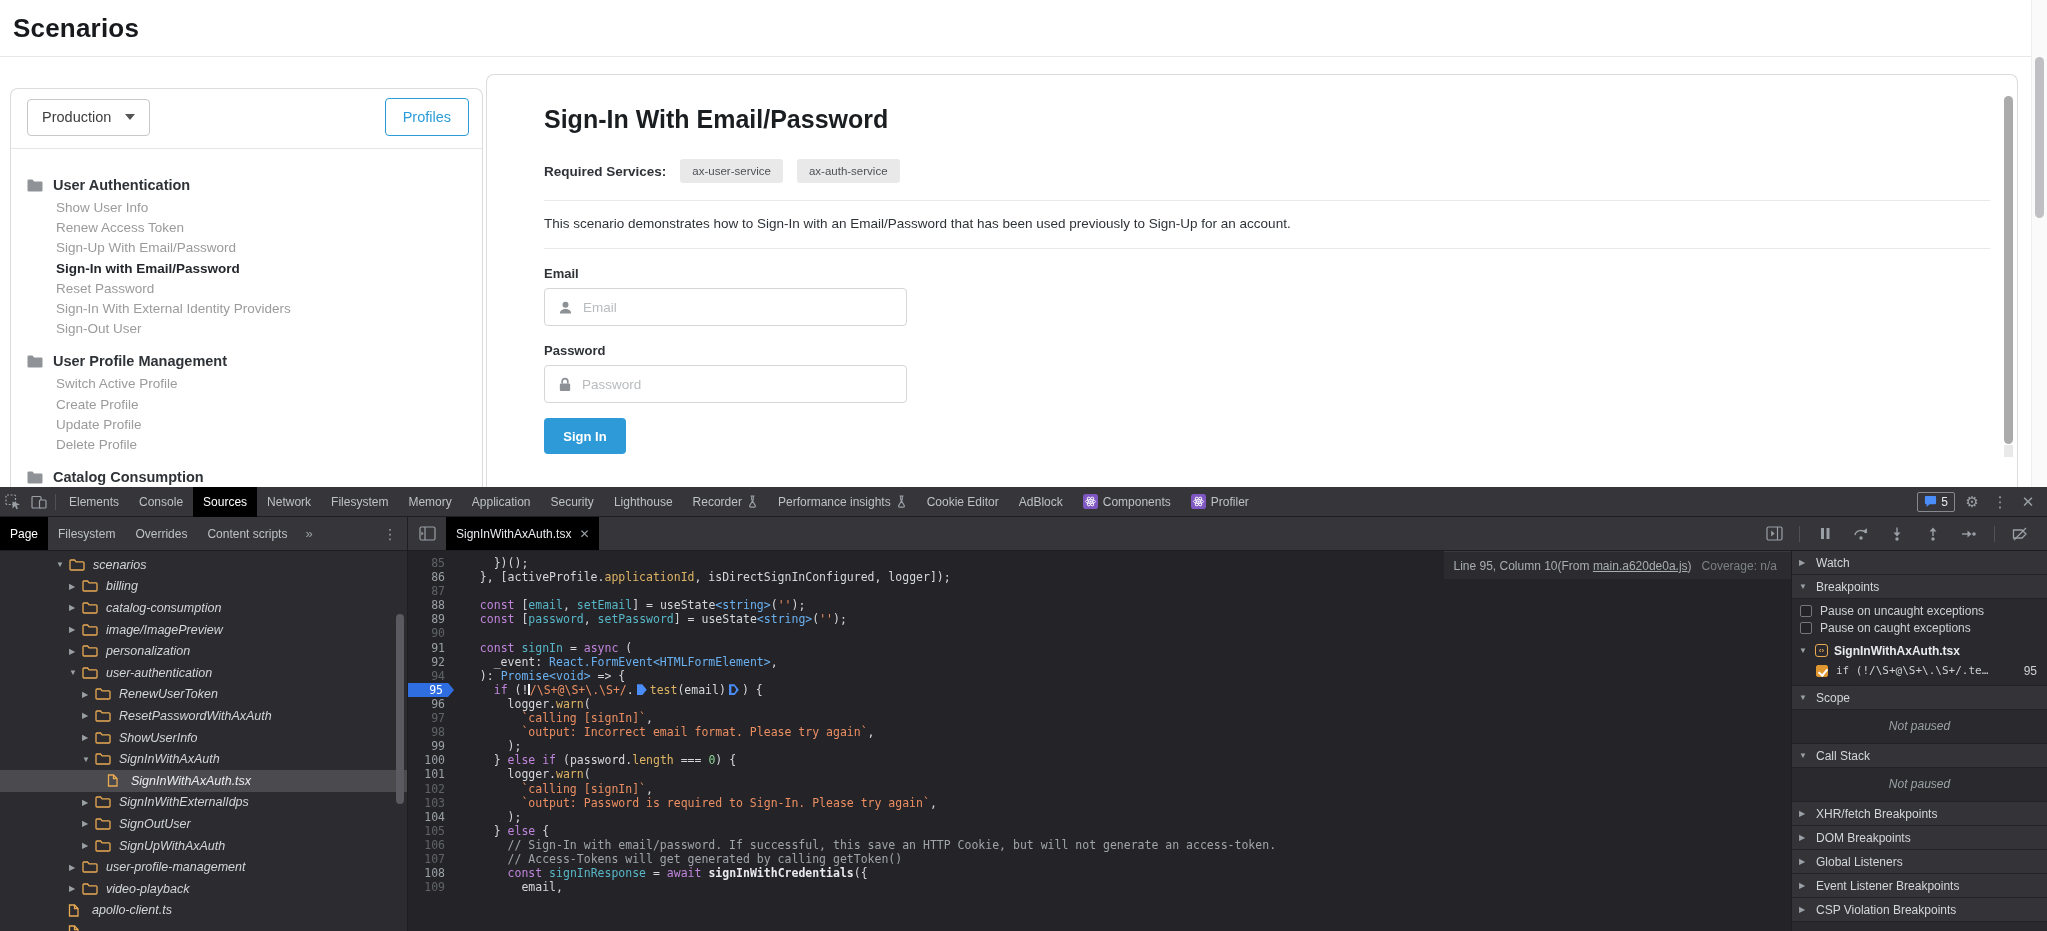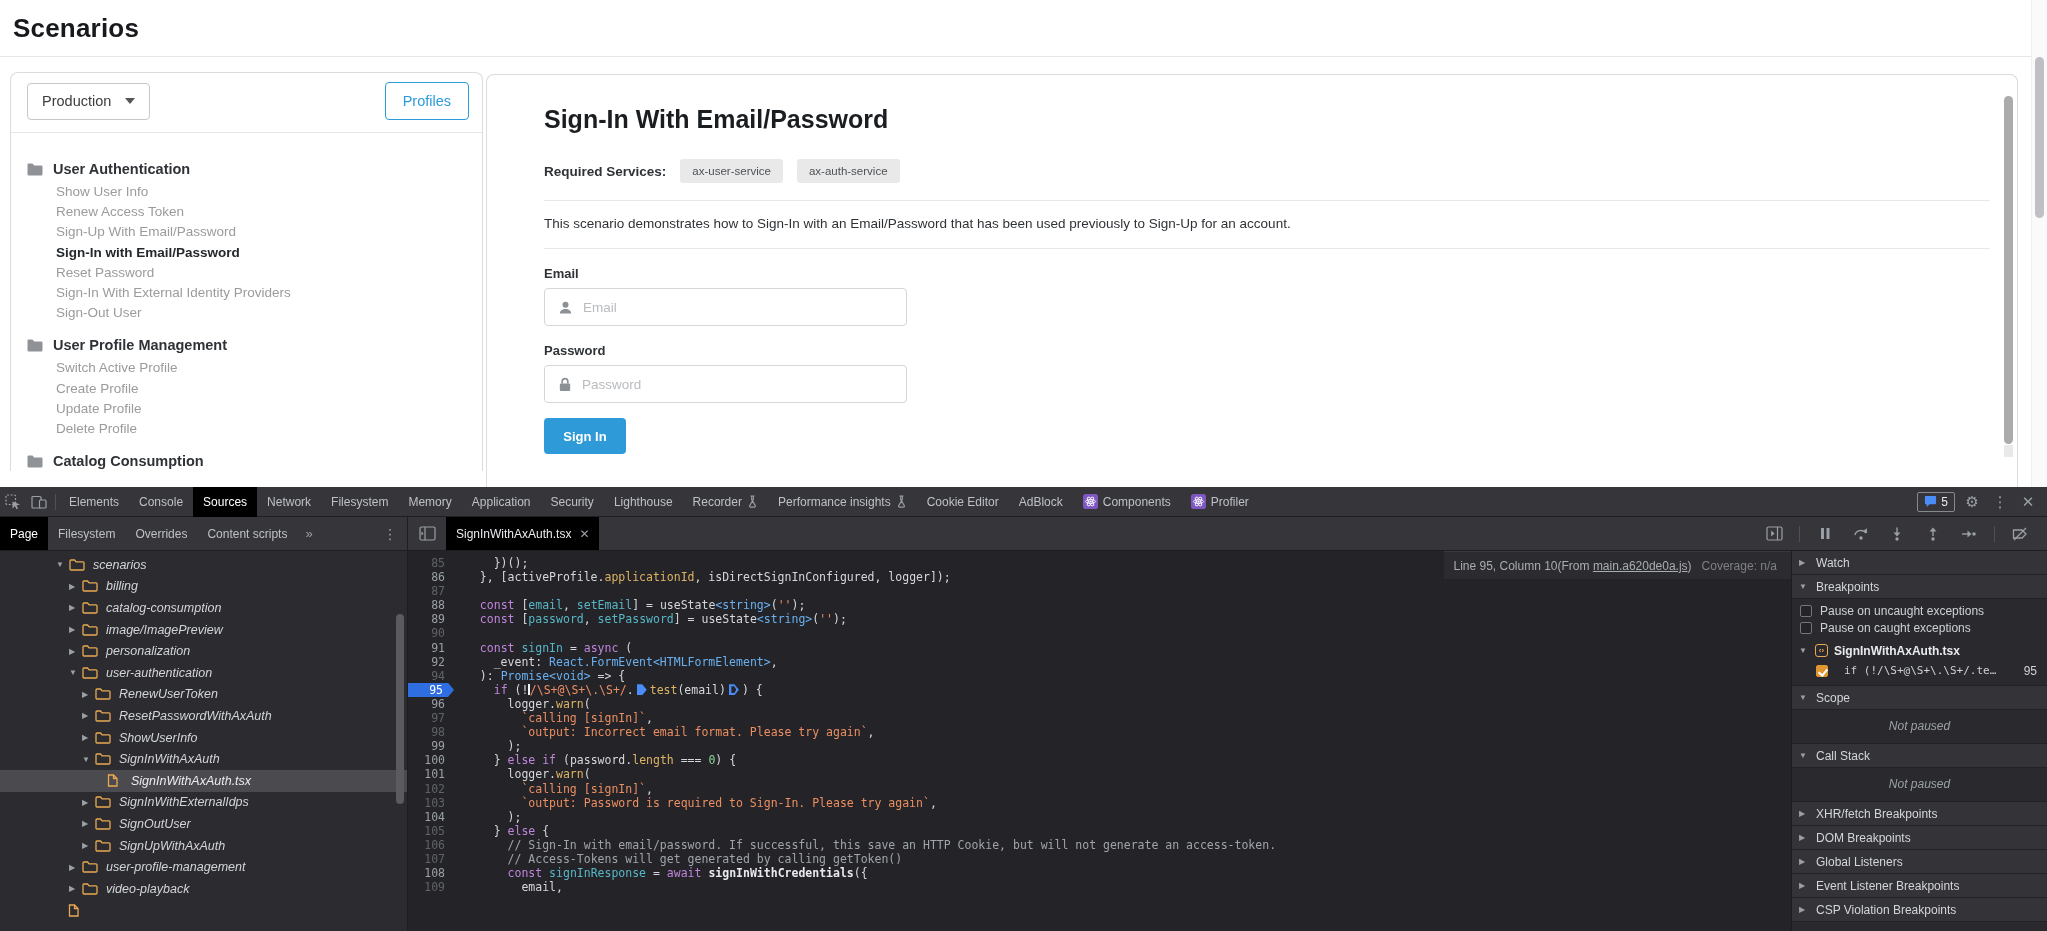--- a/index.html
+++ b/index.html
@@ -6,21 +6,21 @@
   html,body { background:#fff; }
   .stage { position:relative; width:2047px; height:931px; overflow:hidden;
            font-family:"Liberation Sans", sans-serif; background:#0f172a; }
 
   
   .app { position:absolute; inset:0 0 auto 0; height:487px; overflow:hidden; background:#fff; }
   .app-header { height:57px; border-bottom:1px solid #e7e7e7; display:flex; align-items:center; padding-left:13px; }
   .app-header h1 { font-size:26px; font-weight:800; color:#17191c; letter-spacing:.2px; }
 
   .panel { background:#fff; border:1px solid #dcdcdc; border-radius:8px 8px 0 0; position:absolute; }
-  .sidebar { left:10px; top:72px; width:473px; height:399px; border-bottom:none; overflow:hidden; }
+  .sidebar { left:10px; top:88px; width:473px; height:399px; border-bottom:none; overflow:hidden; }
   .sidebar-top { display:flex; justify-content:space-between; align-items:center; padding:6px 13px 0 16px; height:50px; }
   .env-btn { display:flex; align-items:center; gap:14px; height:37px; padding:0 14px; background:#fff;
              border:1px solid #c8c8c8; border-radius:4px; font-family:inherit; font-size:14.5px; color:#3d3d3d; cursor:pointer; }
   .caret-down { width:0; height:0; border-left:5px solid transparent; border-right:5px solid transparent; border-top:6px solid #555; }
   .profiles-btn { height:38px; padding:0 17px; background:#fff; border:1px solid #2b9cd8; border-radius:4px;
                   color:#2b9cd8; font-family:inherit; font-size:14.5px; cursor:pointer; }
   .sidebar-divider { height:1px; background:#e6e6e6; margin-top:9px; }
   .scenario-tree { padding:14px 0 0 16px; }
   .tree-folder { display:flex; align-items:center; gap:9px; margin-top:9px; height:26px; }
   .tree-folder .flabel { font-size:14.5px; font-weight:bold; color:#2f3337; }
@@ -112,21 +112,21 @@
   .bp-toggle { display:flex; align-items:center; gap:8px; height:17px; padding-left:8px; color:#cdd1d6; }
   .cb { width:12px; height:12px; border:1px solid #767676; border-radius:2px; background:#242428; flex:none; cursor:pointer; }
   .cb.on { background:#e0962f; border-color:#e0962f; position:relative; }
   .cb.on::after { content:""; position:absolute; left:2.5px; top:1px; width:4px; height:7px;
                   border:solid #fff; border-width:0 2px 2px 0; transform:rotate(40deg); }
   .bp-group { display:flex; align-items:center; gap:6px; height:21px; padding-left:7px; margin-top:4px; }
   .bp-group .arr { font-size:8px; color:#9aa0a6; width:10px; }
   .code-ico { width:13px; height:13px; border:1.4px solid #e8a951; border-radius:3px; color:#e8a951;
               font-size:8px; font-weight:bold; display:flex; align-items:center; justify-content:center; flex:none; }
   .bp-group .fname { font-weight:bold; color:#e8eaed; font-size:12px; }
-  .bp-entry { display:flex; align-items:center; gap:16px; height:19px; padding:0 10px 0 24px; }
+  .bp-entry { display:flex; align-items:center; gap:8px; height:19px; padding:0 10px 0 24px; }
   .bp-entry .cond { font-family:"DejaVu Sans Mono", monospace; font-size:11px; color:#cdd1d6; white-space:nowrap;
                     overflow:hidden; flex:1; }
   .bp-entry .lnum { color:#cdd1d6; font-size:12px; }
 
   svg { display:block; }
 </style>
 </head>
 <body>
 
 <div class="stage">
@@ -549,20 +549,29 @@
             <span class="nt-label">user-profile-management</span>
           </div>
           <div class="nt-row" style="padding-left: 69px;">
             <span class="nt-arrow">▶</span>
             <span class="nt-icon">
               <svg width="16" height="12" viewBox="0 0 16 12">
                 <path d="M1 2 a1 1 0 0 1 1-1 h3.6 l1.5 1.8 H14 a1 1 0 0 1 1 1 V10 a1 1 0 0 1 -1 1 H2 a1 1 0 0 1 -1 -1 z" fill="none" stroke="#e8a951" stroke-width="1.3"></path>
               </svg>
             </span>
             <span class="nt-label">video-playback</span>
+          </div>
+          <div class="nt-row" style="padding-left: 68px;">
+            <span class="nt-icon">
+              <svg width="11" height="13" viewBox="0 0 11 13">
+                <path d="M1.5 1 h5 L10 4.5 V12 H1.5 z" fill="none" stroke="#e8a951" stroke-width="1.3"></path>
+                <path d="M6.5 1 v3.5 H10" fill="none" stroke="#e8a951" stroke-width="1.3"></path>
+              </svg>
+            </span>
+            <span class="nt-label">apollo-client.ts</span>
           </div>
           <div class="nt-row" style="padding-left: 68px;">
             <span class="nt-icon">
               <svg width="11" height="13" viewBox="0 0 11 13">
                 <path d="M1.5 1 h5 L10 4.5 V12 H1.5 z" fill="none" stroke="#e8a951" stroke-width="1.3"></path>
                 <path d="M6.5 1 v3.5 H10" fill="none" stroke="#e8a951" stroke-width="1.3"></path>
               </svg>
             </span>
             <span class="nt-label"></span>
           </div>

